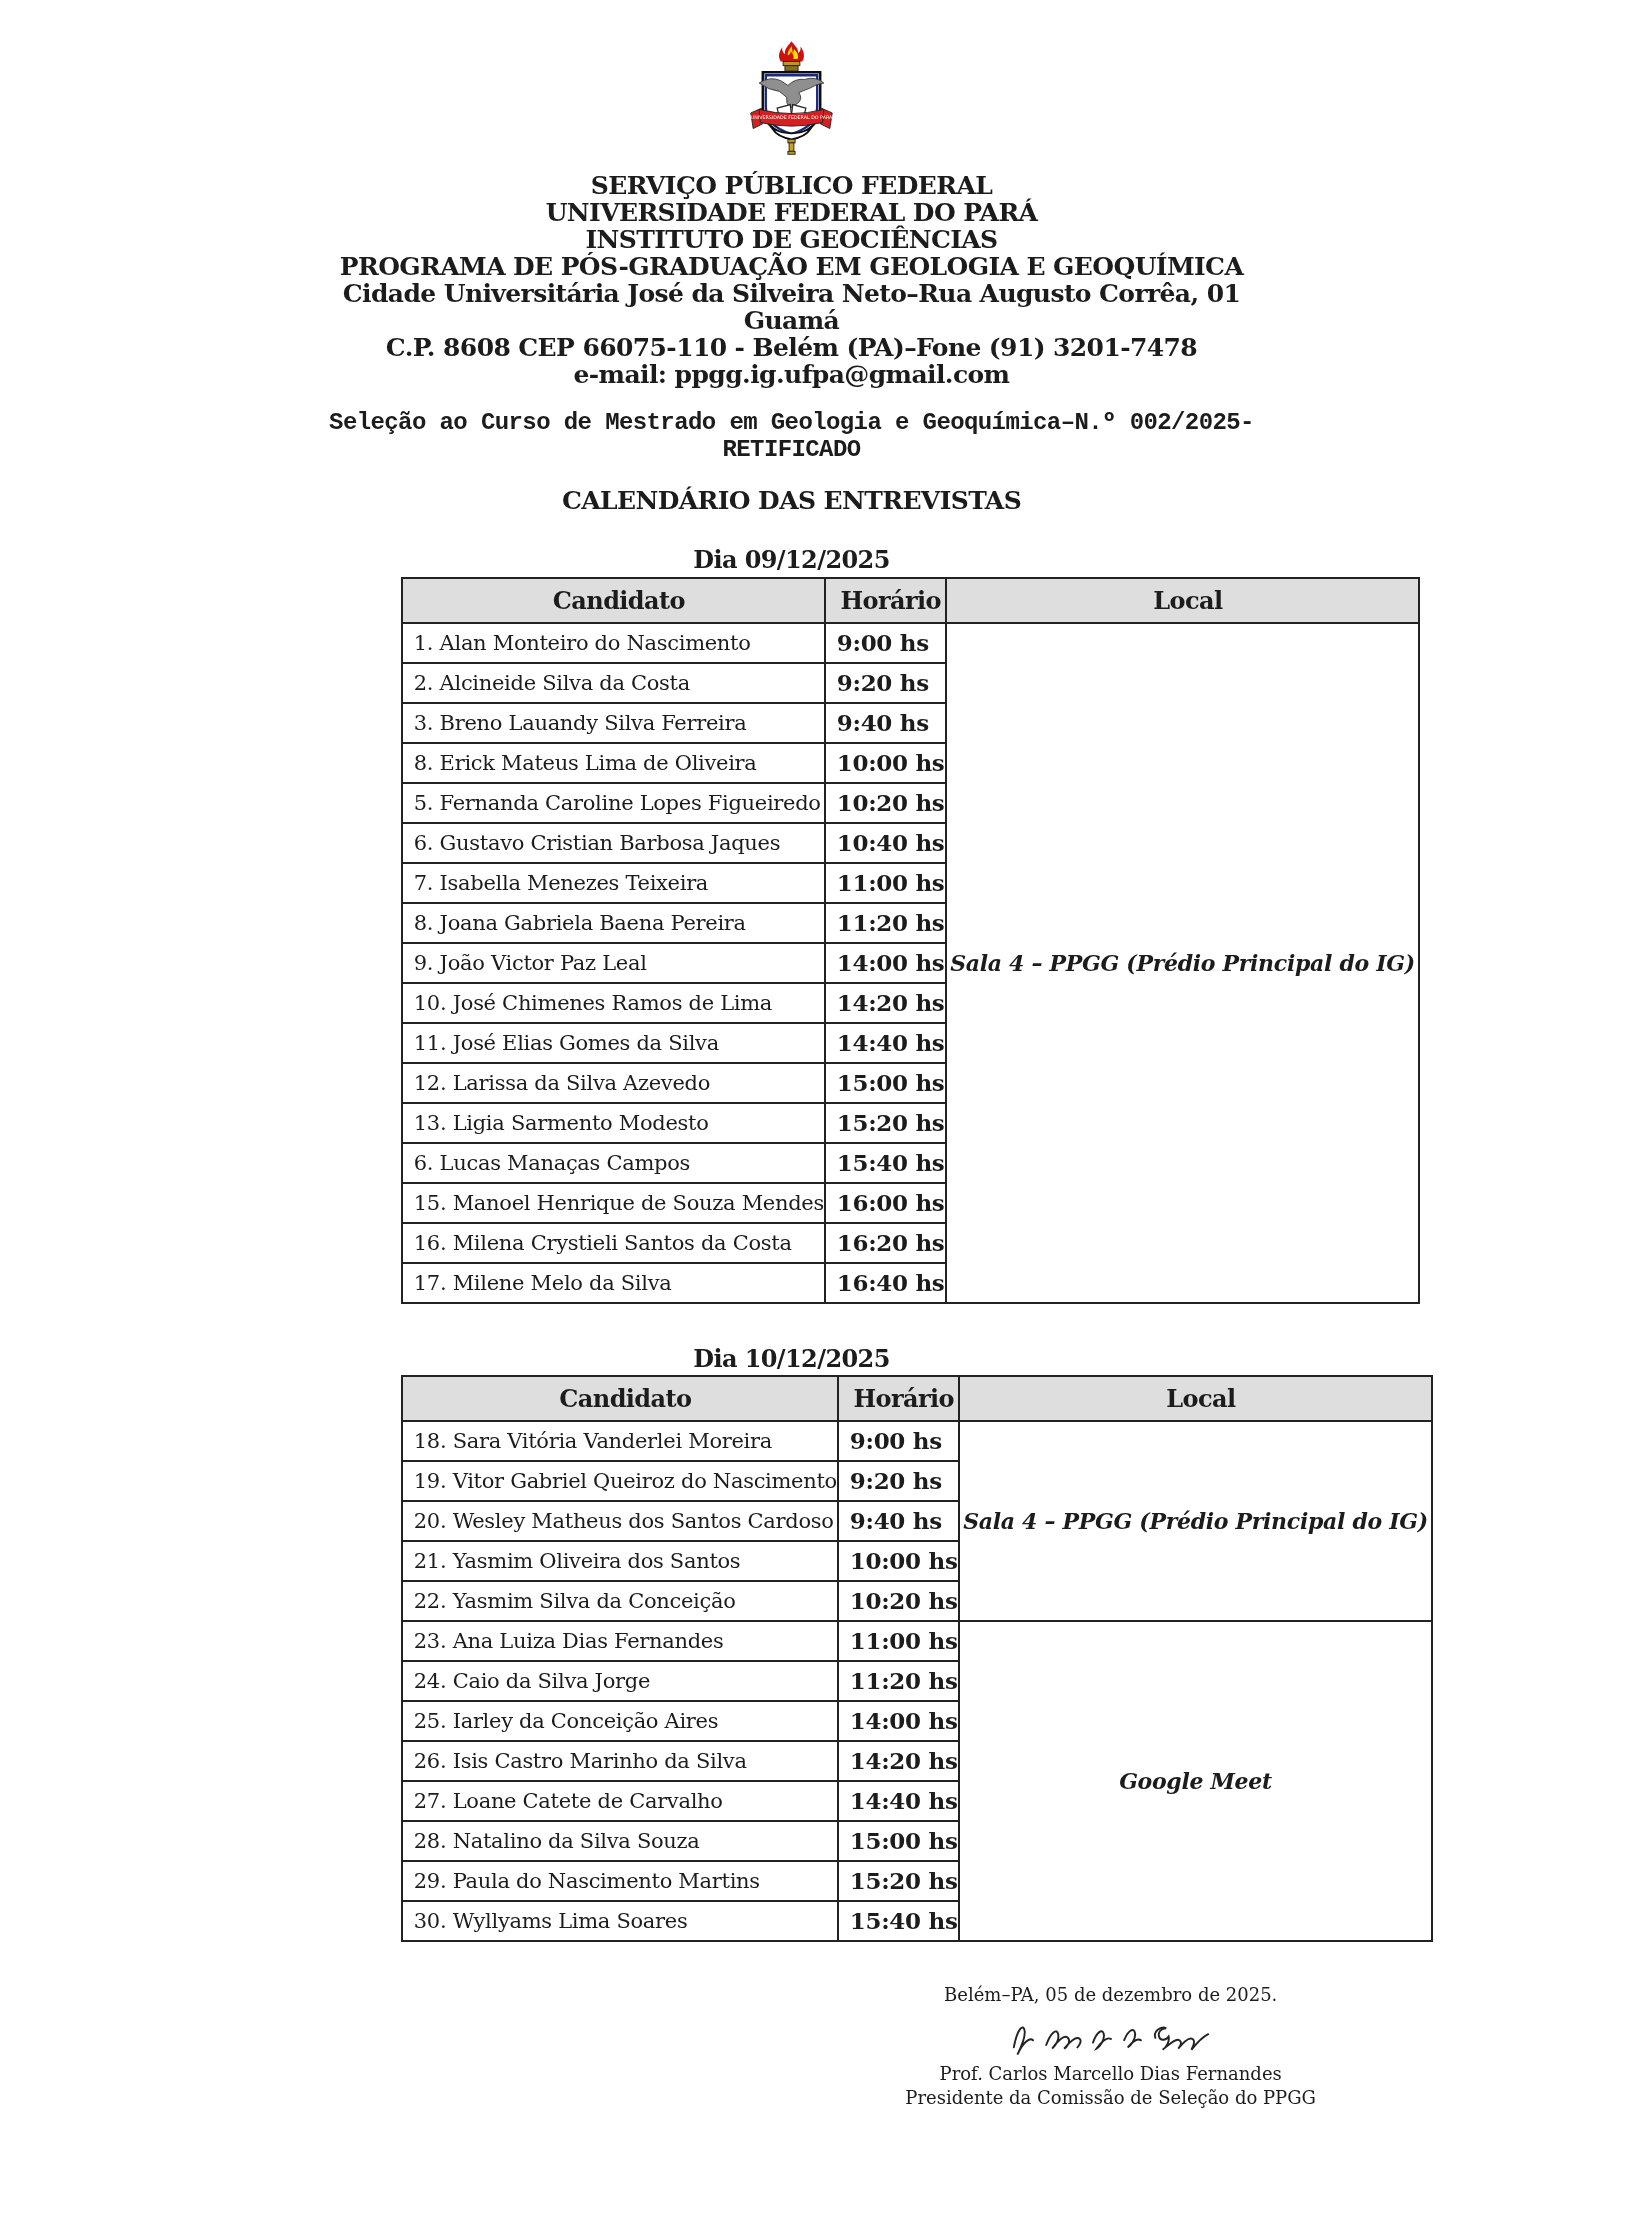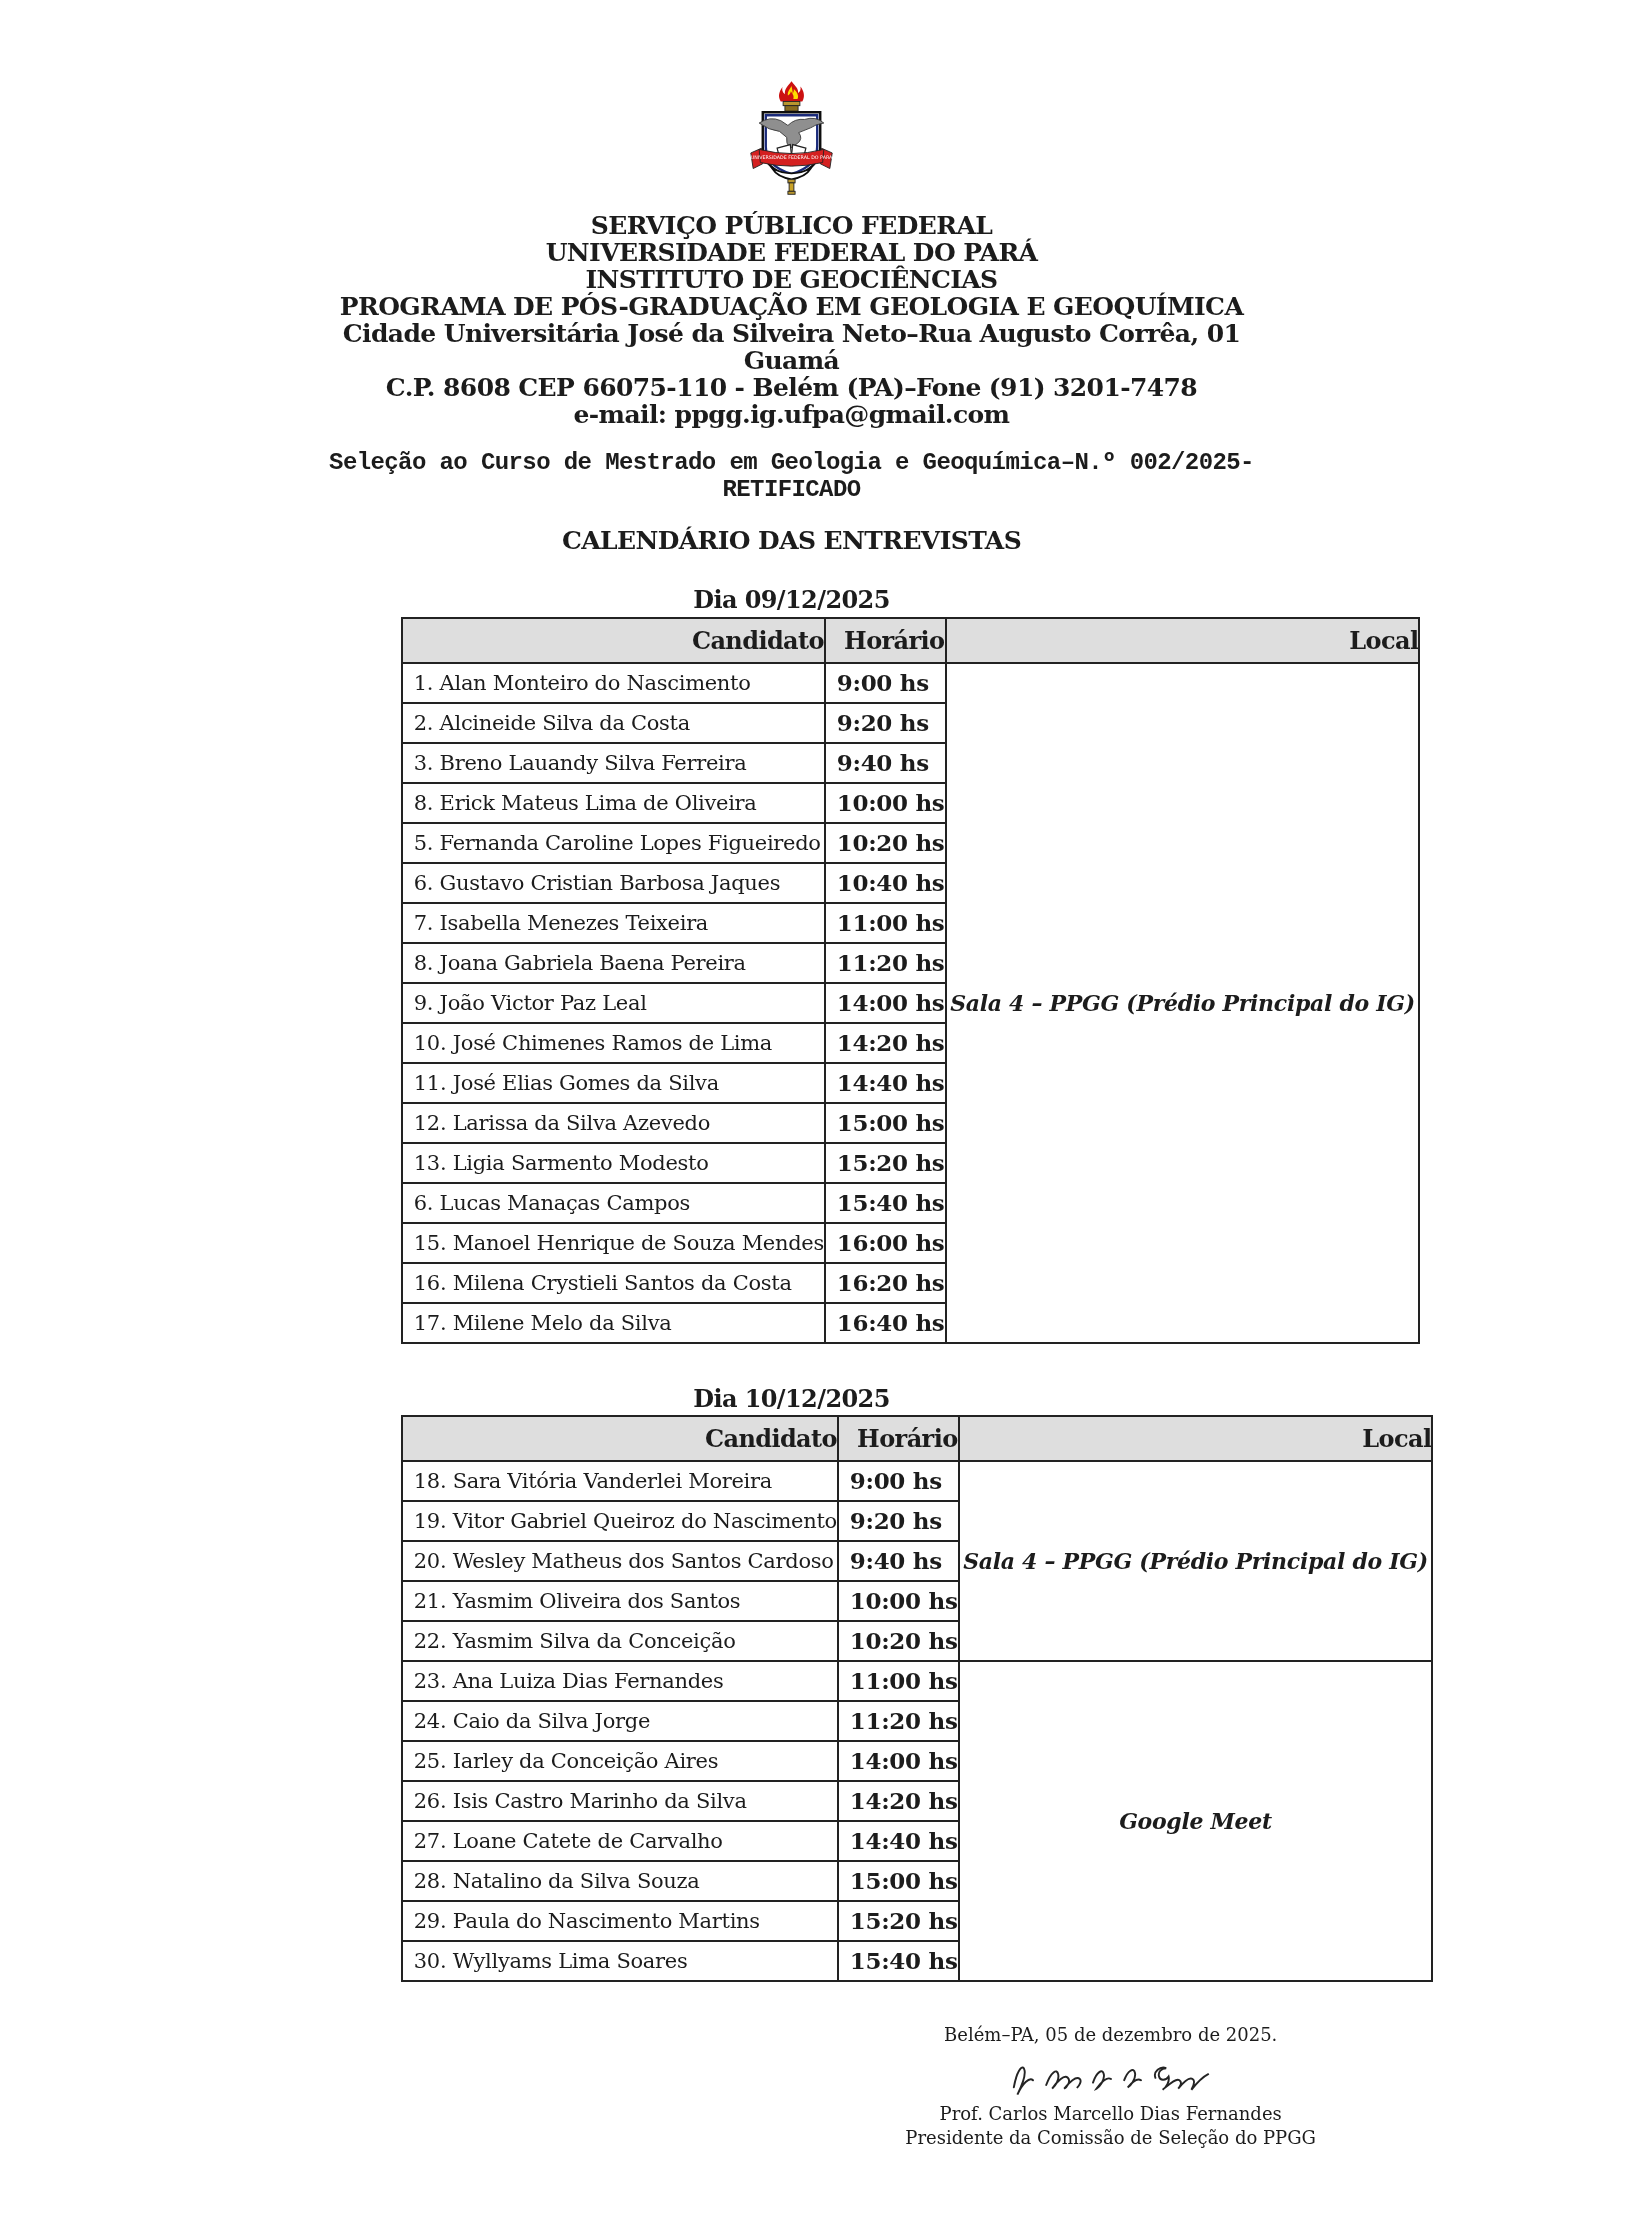--- a/index.html
+++ b/index.html
@@ -8,21 +8,21 @@
     width:1645px;
     height:2227px;
     background:#ffffff;
     font-family:"DejaVu Serif","Liberation Serif",serif;
     color:#1c1c1c;
     overflow:hidden;
   }
   .content{
     width:955px;
     margin-left:314px;
-    padding-top:81px;
+    padding-top:41px;
   }
   .logo-wrap{ text-align:center; height:115px; }
   .hdr{
     margin-top:15.6px;
     text-align:center;
     font-weight:bold;
     font-size:25px;
     line-height:27px;
     letter-spacing:-0.6px;
   }
@@ -59,21 +59,21 @@
   }
   table.sched th, table.sched td{
     border:2.4px solid #222222;
     overflow:hidden;
   }
   table.sched th{
     background:#dedede;
     height:43px;
     font-size:24px;
     font-weight:bold;
-    text-align:right;
+    text-align:center;
     padding:0 0 0 10.8px;
     letter-spacing:-0.6px;
   }
   table.sched td{
     height:38px;
     font-size:21px;
     padding:0 0 0 10.8px;
     letter-spacing:-0.3px;
     white-space:nowrap;
   }

